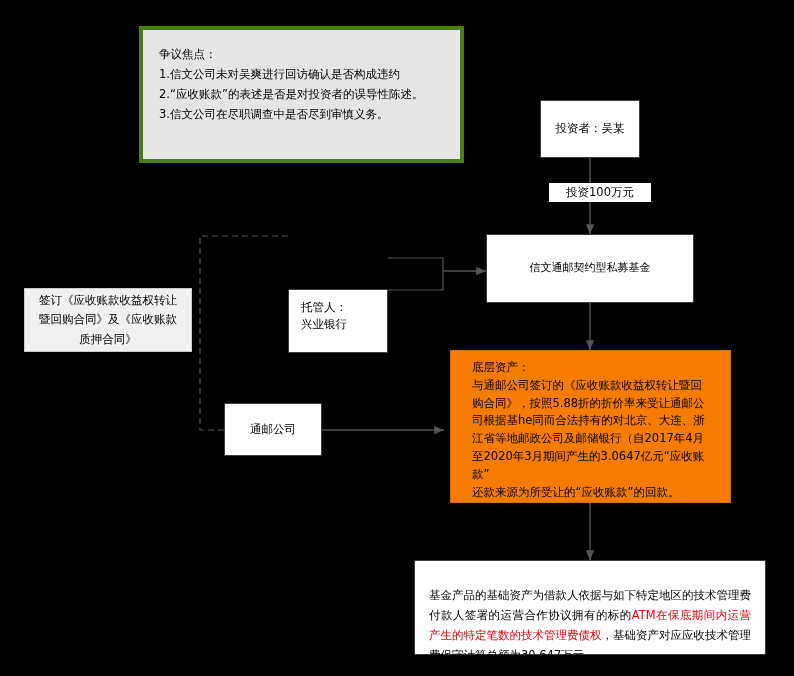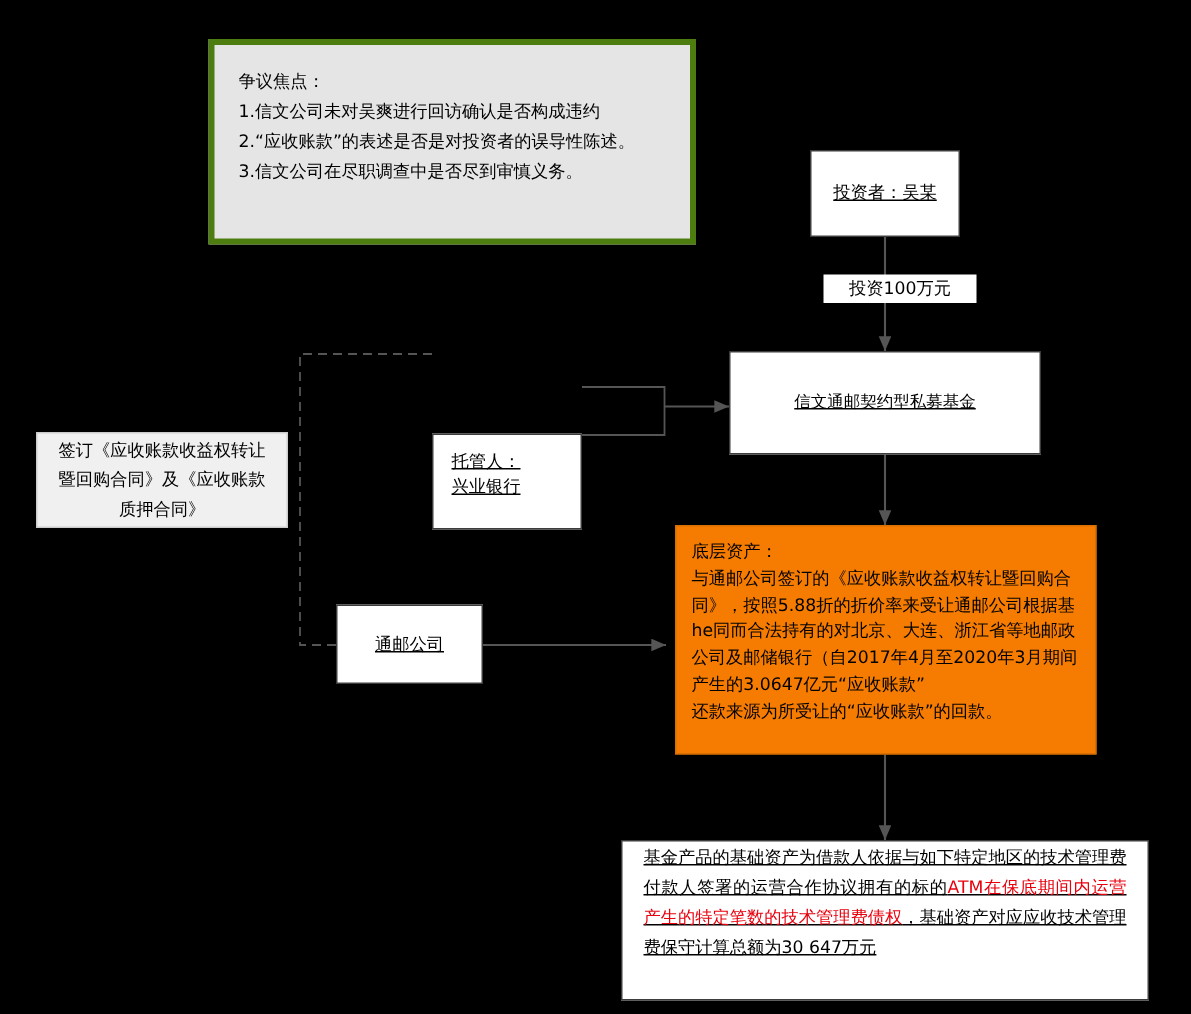--- a/index.html
+++ b/index.html
@@ -41,21 +41,20 @@
     border: 1px solid #d96f00;
     color: #000000;
   }
   .grey {
     background: #f0f0f0;
     border: 1px solid #cccccc;
   }
   .plain {
     background: #ffffff;
     border: 1px solid #3c3c3c;
-    text-decoration: underline;
   }
   .label {
     position: absolute;
     background: #ffffff;
     color: #000000;
     font-size: 11.5px;
     padding: 2px 17px;
     white-space: nowrap;
   }
   .red {
@@ -111,25 +110,25 @@
 
   <div class="box plain" style="left:288px; top:289px; width:100px; height:64px; padding:9px 12px;">托管人：
 兴业银行</div>
 
   <div class="box plain center" style="left:486px; top:234px; width:208px; height:69px; font-size:11px;">信文通邮契约型私募基金</div>
 
   <div class="box grey center" style="left:24px; top:288px; width:168px; height:64px; line-height:1.7;">签订《应收账款收益权转让暨回购合同》及《应收账款质押合同》</div>
 
   <div class="box plain center" style="left:224px; top:403px; width:98px; height:53px;">通邮公司</div>
 
-  <div class="box orange" style="left:450px; top:350px; width:281px; height:153px; padding:8px 10px; line-height:1.55; white-space:normal;">
+  <div class="box orange" style="left:450px; top:350px; width:281px; height:153px; padding:8px 21px; line-height:1.55; white-space:normal;">
     <div>
       <span>底层资产：</span><br>
       <span>与通邮公司签订的《应收账款收益权转让暨回购合同》，按照5.88折的折价率来受让通邮公司根据基he同而合法持有的对北京、大连、浙江省等地邮政公司及邮储银行（自2017年4月至2020年3月期间产生的3.0647亿元“应收账款”</span><br>
       <span>还款来源为所受让的“应收账款”的回款。</span>
     </div>
   </div>
 
-  <div class="box plain" style="left:414px; top:560px; width:352px; height:107px; padding:0 14px; line-height:1.75; white-space:normal; text-align:justify;">
+  <div class="box plain" style="left:414px; top:560px; width:352px; height:95px; padding:24px 14px; line-height:1.75; white-space:normal; text-align:justify;">
     <span>基金产品的基础资产为借款人依据与如下特定地区的技术管理费付款人签署的运营合作协议拥有的标的</span><span class="red">ATM在保底期间内运营产生的特定笔数的技术管理费债权</span><span>，基础资产对应应收技术管理费保守计算总额为30 647万元</span>
   </div>
 
 </div>
 
 </body></html>

